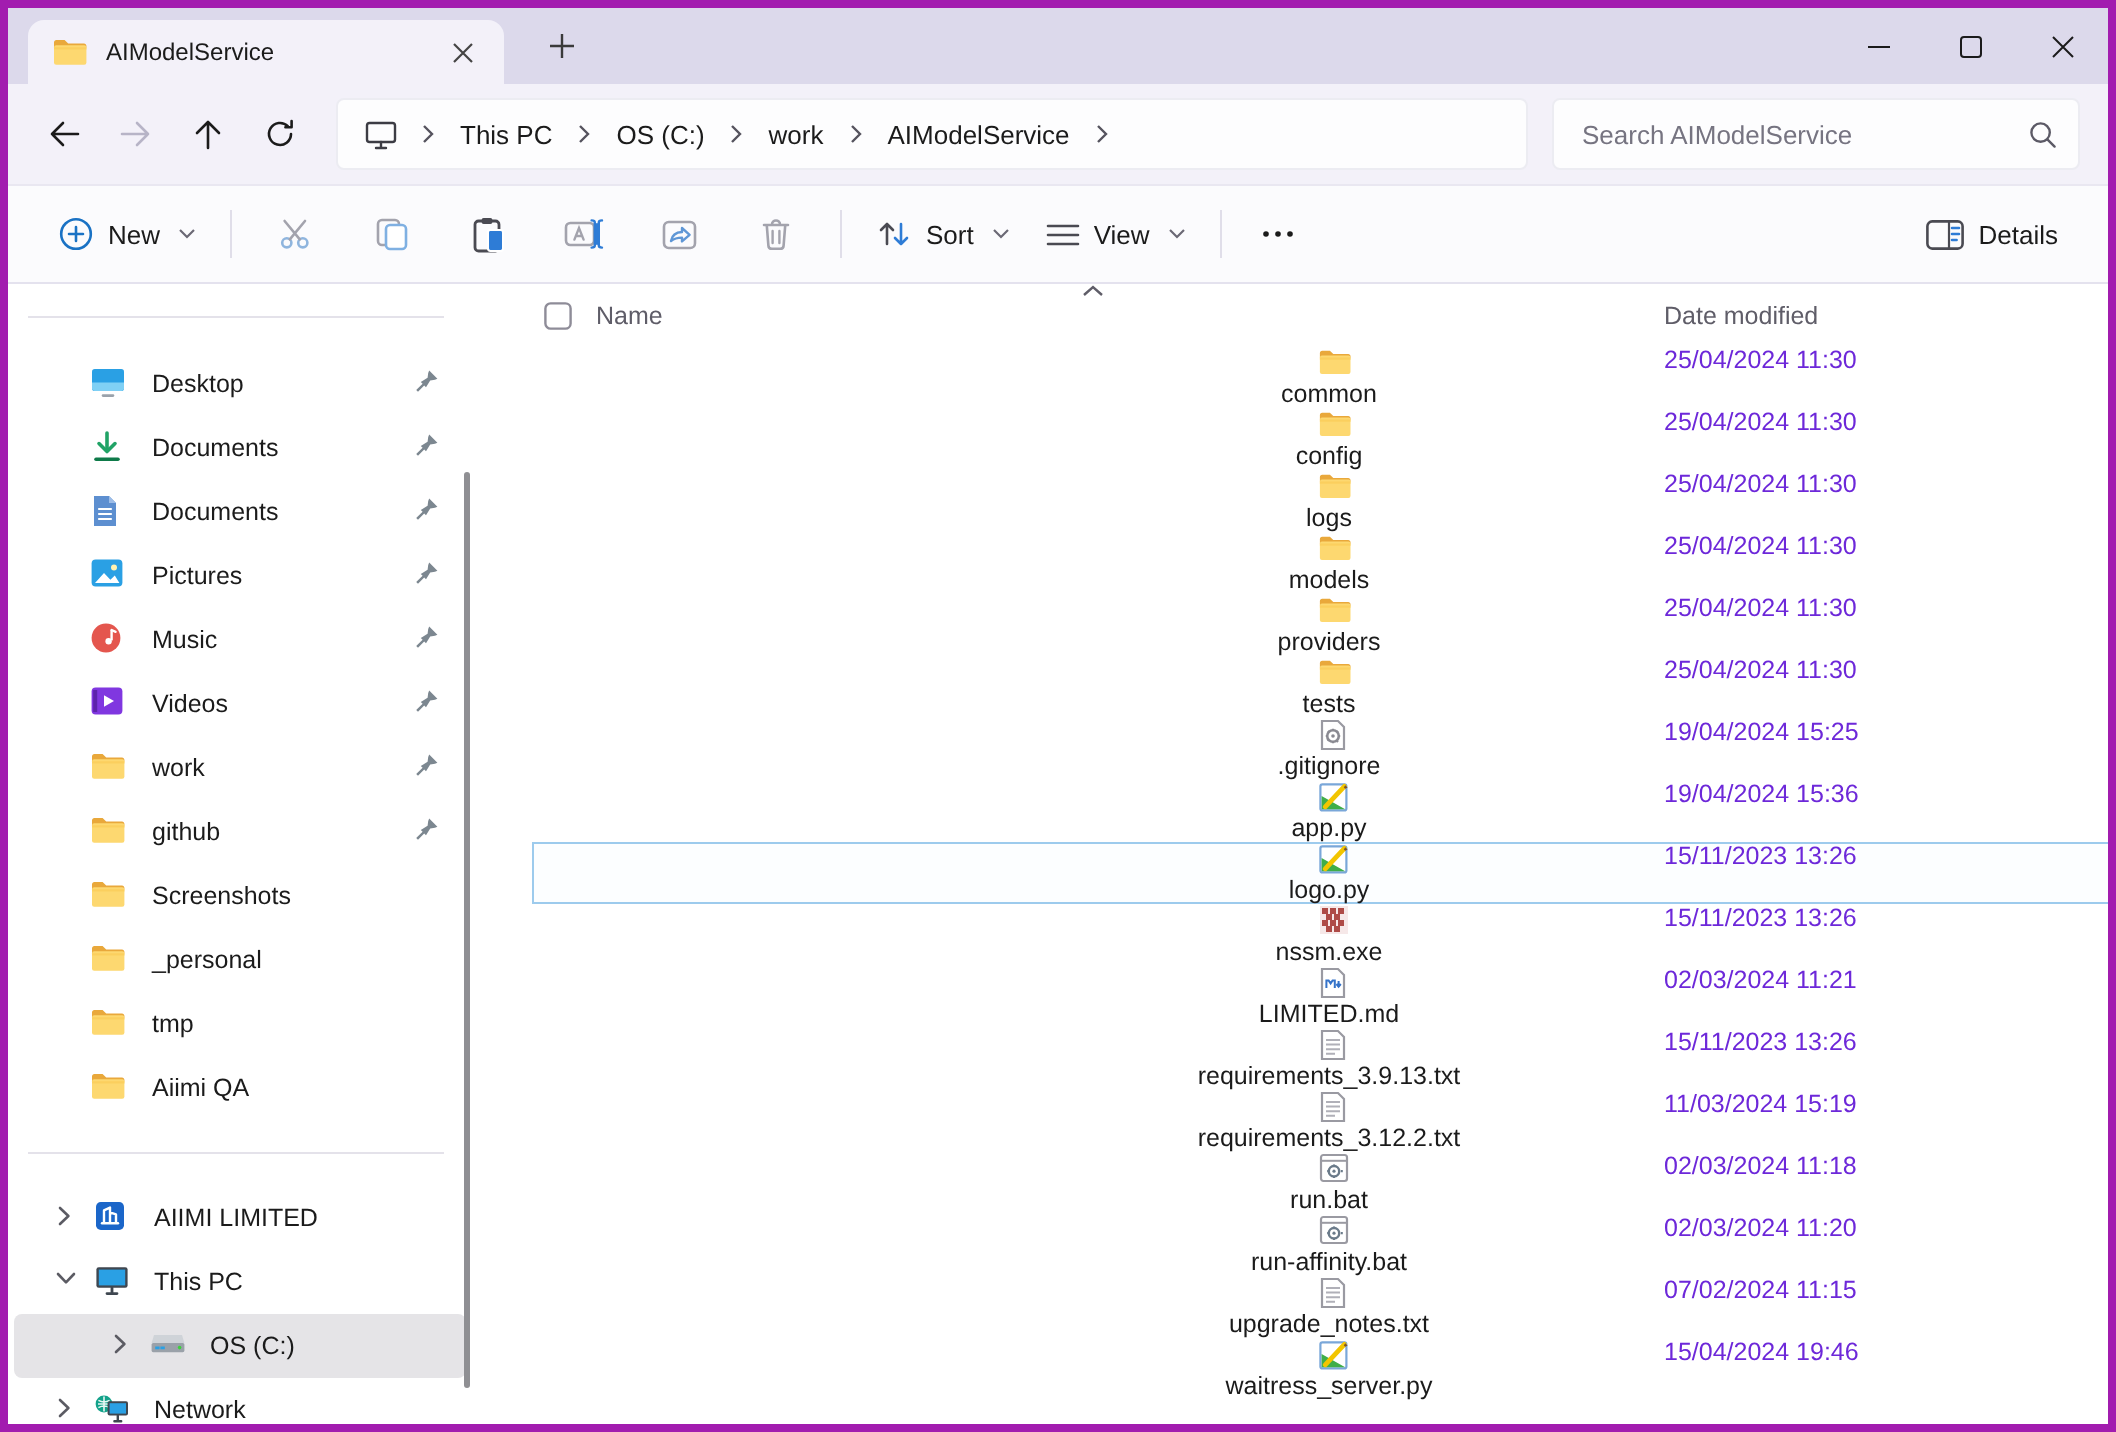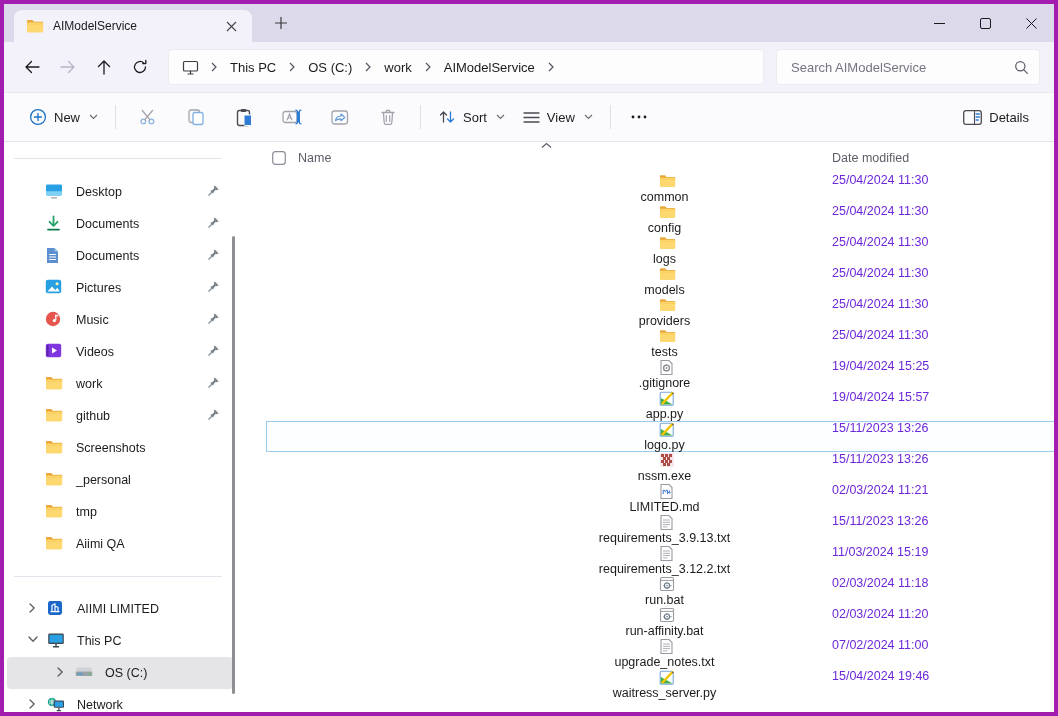--- a/index.html
+++ b/index.html
@@ -634,21 +634,21 @@
           <div class="fl-row">
             <span class="ico">
               <svg width="17" height="17" viewBox="0 0 17 17">
                 <rect x="1.2" y="2.2" width="13" height="13" rx="1" fill="#ffffff" stroke="#7aa7d9" stroke-width="1.1"></rect>
                 <path d="M1.8 8l11.8 6.6H2.2c-.3 0-.4-.2-.4-.5z" fill="#3fae49"></path>
                 <path d="M3.6 13.4L13.2 3.2" stroke="#f2c500" stroke-width="2.4" stroke-linecap="round"></path>
                 <path d="M13.6 2.6l1.2 1.2-1.2.6-.7-.7z" fill="#7a5230"></path>
               </svg>
             </span>
             <span class="fname">app.py</span>
-            <span class="fl-date">19/04/2024 15:57</span>
+            <span class="fl-date">19/04/2024 15:36</span>
           </div>
           <div class="fl-row selected">
             <span class="ico">
               <svg width="17" height="17" viewBox="0 0 17 17">
                 <rect x="1.2" y="2.2" width="13" height="13" rx="1" fill="#ffffff" stroke="#7aa7d9" stroke-width="1.1"></rect>
                 <path d="M1.8 8l11.8 6.6H2.2c-.3 0-.4-.2-.4-.5z" fill="#3fae49"></path>
                 <path d="M3.6 13.4L13.2 3.2" stroke="#f2c500" stroke-width="2.4" stroke-linecap="round"></path>
                 <path d="M13.6 2.6l1.2 1.2-1.2.6-.7-.7z" fill="#7a5230"></path>
               </svg>
             </span>
@@ -723,21 +723,21 @@
             <span class="fl-date">02/03/2024 11:20</span>
           </div>
           <div class="fl-row">
             <span class="ico">
               <svg width="15" height="17" viewBox="0 0 15 17">
                 <path d="M2 1.5h8l3 3V15.5H2z" fill="#ffffff" stroke="#9a9aa2" stroke-width="1.1"></path>
                 <path d="M4 6h7M4 8.3h7M4 10.6h7M4 12.9h4.5" stroke="#b0b0b8" stroke-width="1"></path>
               </svg>
             </span>
             <span class="fname">upgrade_notes.txt</span>
-            <span class="fl-date">07/02/2024 11:00</span>
+            <span class="fl-date">07/02/2024 11:15</span>
           </div>
           <div class="fl-row">
             <span class="ico">
               <svg width="17" height="17" viewBox="0 0 17 17">
                 <rect x="1.2" y="2.2" width="13" height="13" rx="1" fill="#ffffff" stroke="#7aa7d9" stroke-width="1.1"></rect>
                 <path d="M1.8 8l11.8 6.6H2.2c-.3 0-.4-.2-.4-.5z" fill="#3fae49"></path>
                 <path d="M3.6 13.4L13.2 3.2" stroke="#f2c500" stroke-width="2.4" stroke-linecap="round"></path>
                 <path d="M13.6 2.6l1.2 1.2-1.2.6-.7-.7z" fill="#7a5230"></path>
               </svg>
             </span>

